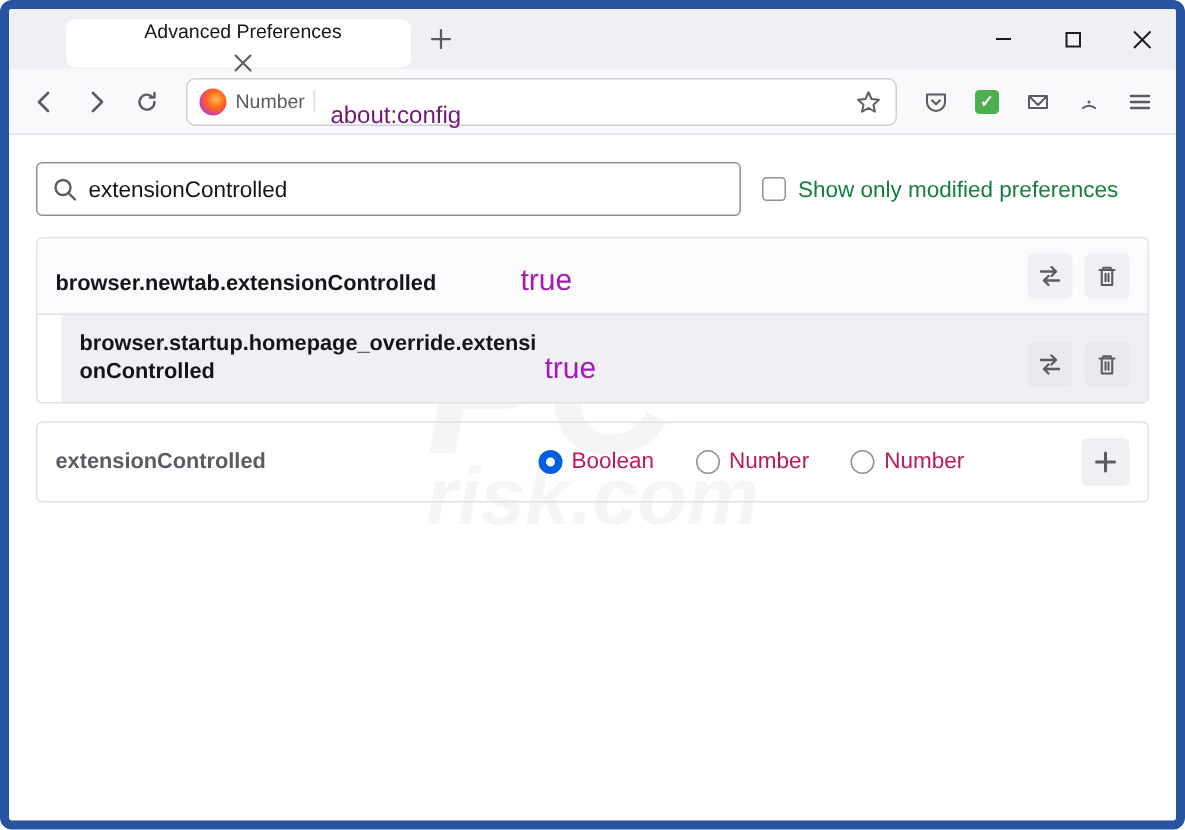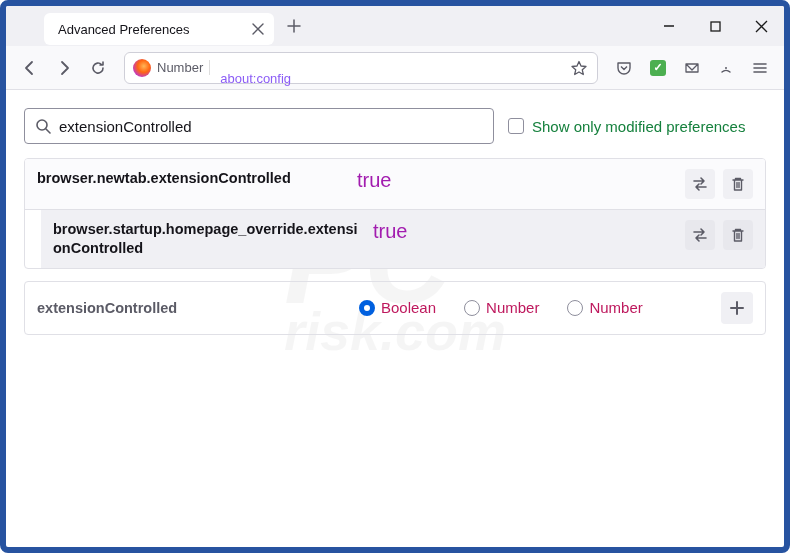--- a/index.html
+++ b/index.html
@@ -40,20 +40,21 @@
   display: flex;
   align-items: center;
   height: 32px;
   background: #fff;
   border-radius: 6px;
   padding: 0 8px 0 14px;
   margin: 6px 0 0 38px;
   min-width: 230px;
   font-size: 13px;
   gap: 8px;
+  flex-direction: column;
 }
 .tab-title { flex: 1; color: #15141a; }
 .tab-close { color: #5b5b66; width: 16px; height: 16px; display:flex; align-items:center; justify-content:center; cursor:pointer; border-radius:3px;}
 .newtab-btn { width: 28px; height: 28px; display:flex; align-items:center; justify-content:center; margin-left:6px; color:#5b5b66; border-radius:4px; cursor:pointer; }
 .win-controls { margin-left:auto; display:flex; gap:0; }
 .win-btn { width:46px; height:40px; display:flex; align-items:center; justify-content:center; color:#1b1b1b; cursor:pointer; }
 .toolbar {
   height: 44px;
   display:flex;
   align-items:center;
@@ -70,21 +71,21 @@
   border:1px solid #cfcfd8;
   border-radius:6px;
   display:flex;
   align-items:center;
   padding: 0 4px 0 8px;
   margin: 0 8px;
   gap:6px;
 }
 .ff-icon { width:18px; height:18px; border-radius:50%; background: radial-gradient(circle at 60% 40%, #ffb657 0%, #ff6611 40%, #b833e1 80%, #592acb 100%); flex-shrink:0; }
 .ff-label { font-size:13px; color:#5b5b66; padding-right:6px; border-right:1px solid #ddd; }
-.url-text { font-size:13px; color:#8b5cf6; padding-left:4px; flex:1;margin-top:21px; }
+.url-text { font-size:16px; color:#701a75; padding-left:4px; flex:1;margin-top:21px; }
 .urlbar-star { width:28px; height:28px; display:flex; align-items:center; justify-content:center; color:#5b5b66; cursor:pointer; border-radius:4px;}
 .tb-right { display:flex; gap:2px; }
 .ext-icon { background:#4caf50; width:16px; height:16px; border-radius:3px; display:flex; align-items:center; justify-content:center; color:#fff; font-size:11px; font-weight:bold; }
 
 .content { padding: 18px 18px 0 18px; position:relative; z-index:2; }
 .search-row { display:flex; align-items:center; gap:14px; margin-bottom:14px; }
 .search-box {
   flex: 0 0 470px;
   height: 36px;
   border:1px solid #8f8f9d;
@@ -95,21 +96,21 @@
   gap:8px;
 }
 .search-box input {
   border:none; outline:none; font-size:15px; flex:1; color:#15141a; background:transparent;
 }
 .mag { width:16px; height:16px; color:#5b5b66; flex-shrink:0; }
 .checkbox-wrap { display:flex; align-items:center; gap:8px; font-size:15px; color:#15803d; cursor:pointer; }
 .cb { width:16px; height:16px; border:1px solid #8f8f9d; border-radius:3px; }
 
 .pref-group { border:1px solid #e0e0e6; border-radius:4px; overflow:hidden; margin-bottom:12px; }
-.pref-row { display:flex; align-items:flex-start; padding:10px 12px; gap:10px; background:#f8f8fa; }
+.pref-row { display:flex; align-items:flex-end; padding:10px 12px; gap:0; background:#f8f8fa; }
 .pref-row.r1 { border-bottom:1px solid #e0e0e6; background:#fbfbfd; }
 .pref-row.r2 { background:#f0f0f4;margin-left:16px; }
 .pref-name { font-size:14.5px; font-weight:600; color:#15141a; width:310px; word-break:break-word; line-height:1.3; }
 .pref-val { font-size:20px; font-weight:400; color:#a21caf; flex:1; }
 .pref-actions { display:flex; gap:8px; margin-left:auto; }
 .action-btn { width:30px; height:30px; background:#f0f0f4; border:none; border-radius:4px; display:flex; align-items:center; justify-content:center; color:#5b5b66; cursor:pointer; }
 .pref-row.r2 .action-btn { background:#e8e8ed; }
 
 .add-row-wrap { border:1px solid #e0e0e6; border-radius:4px; }
 .add-row { display:flex; align-items:center; padding:10px 12px; gap:12px; }

